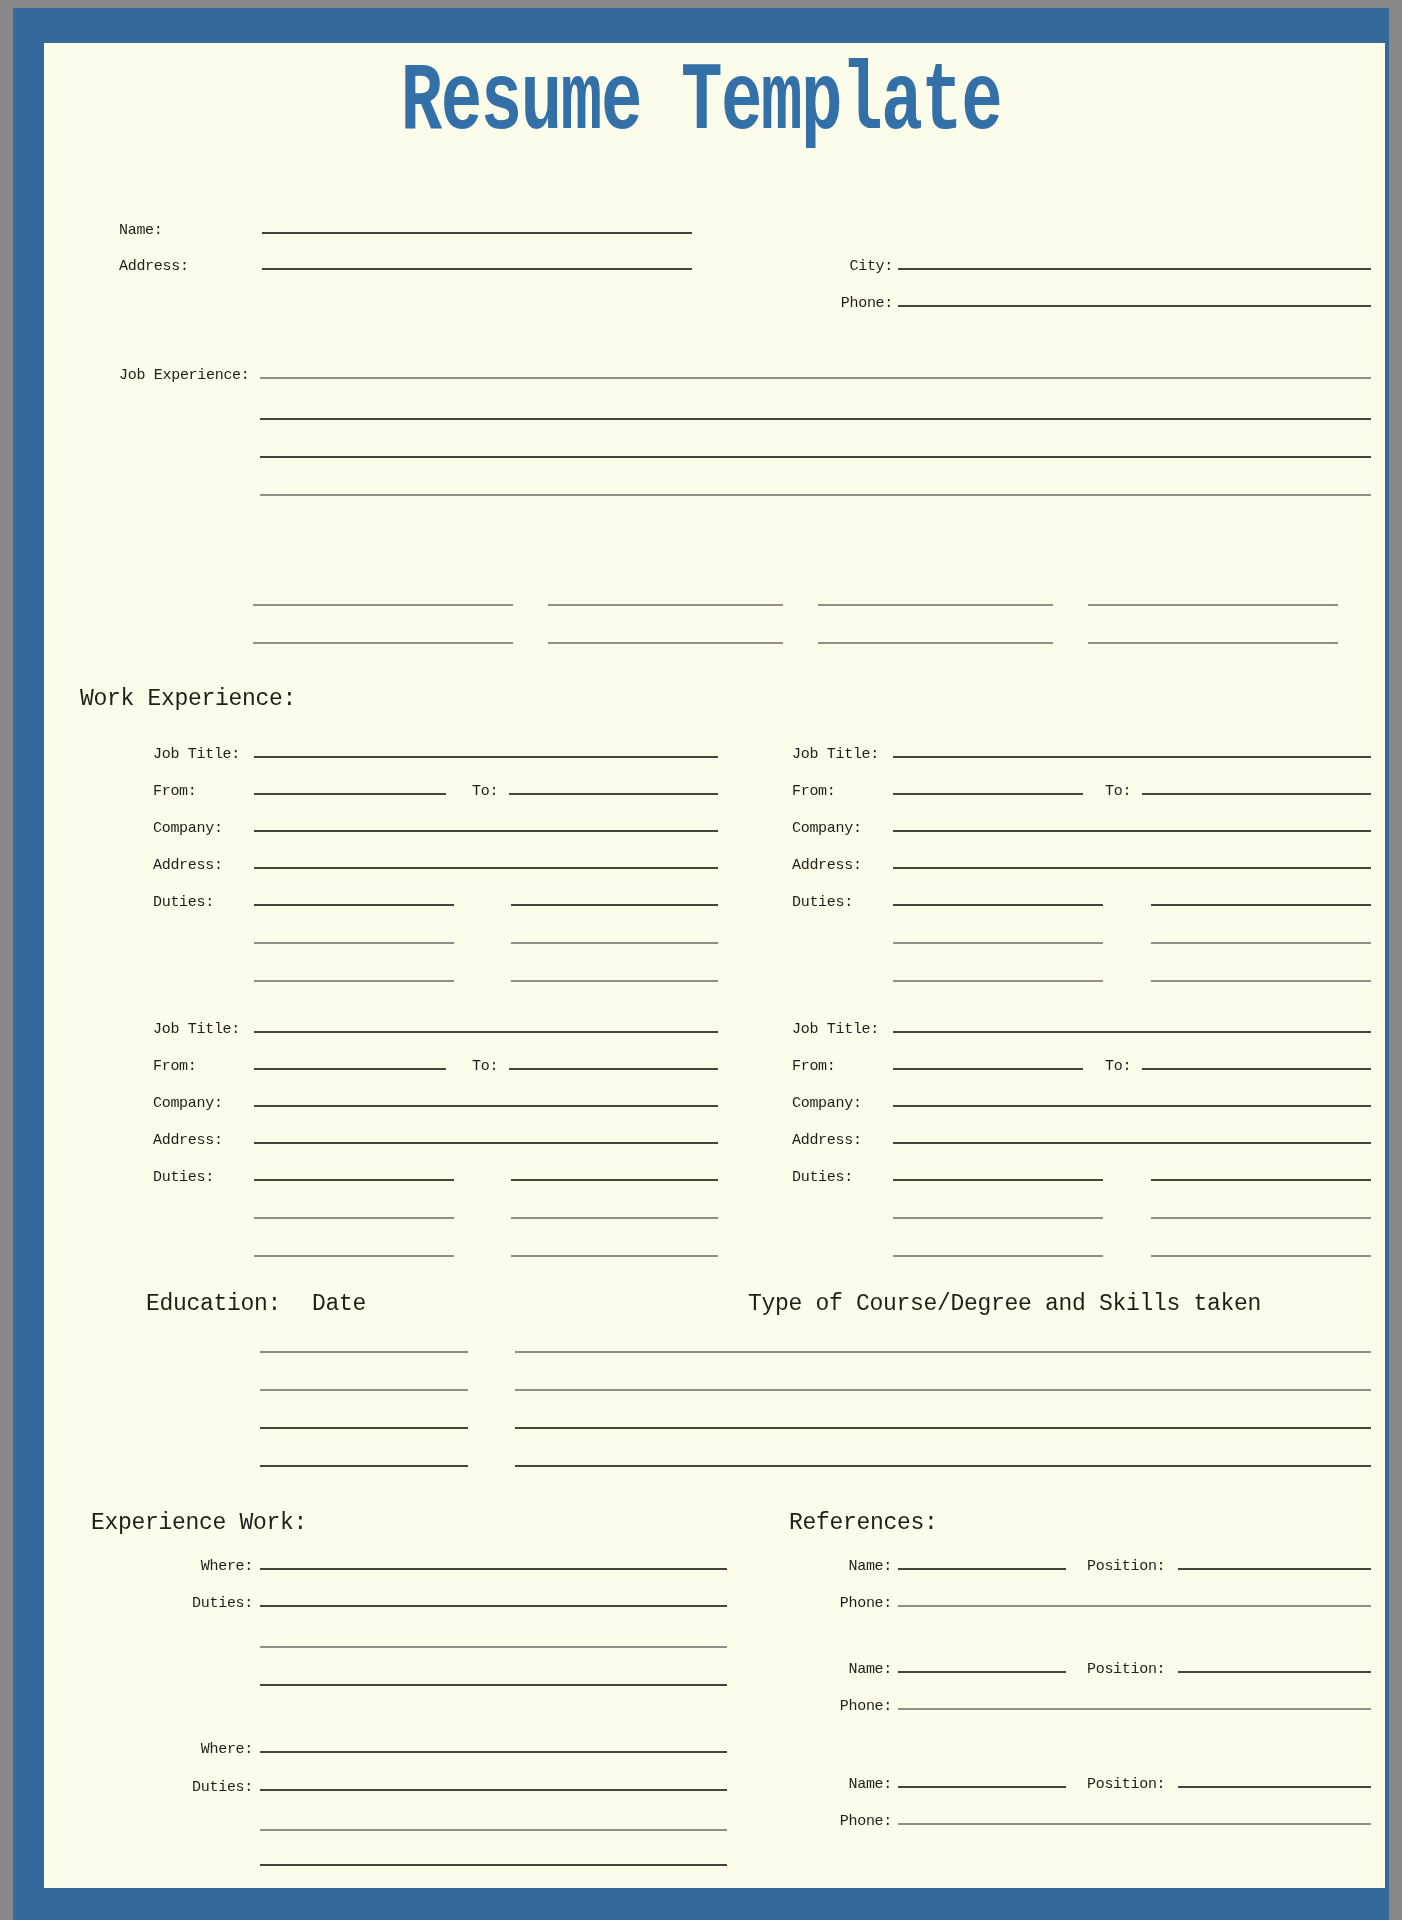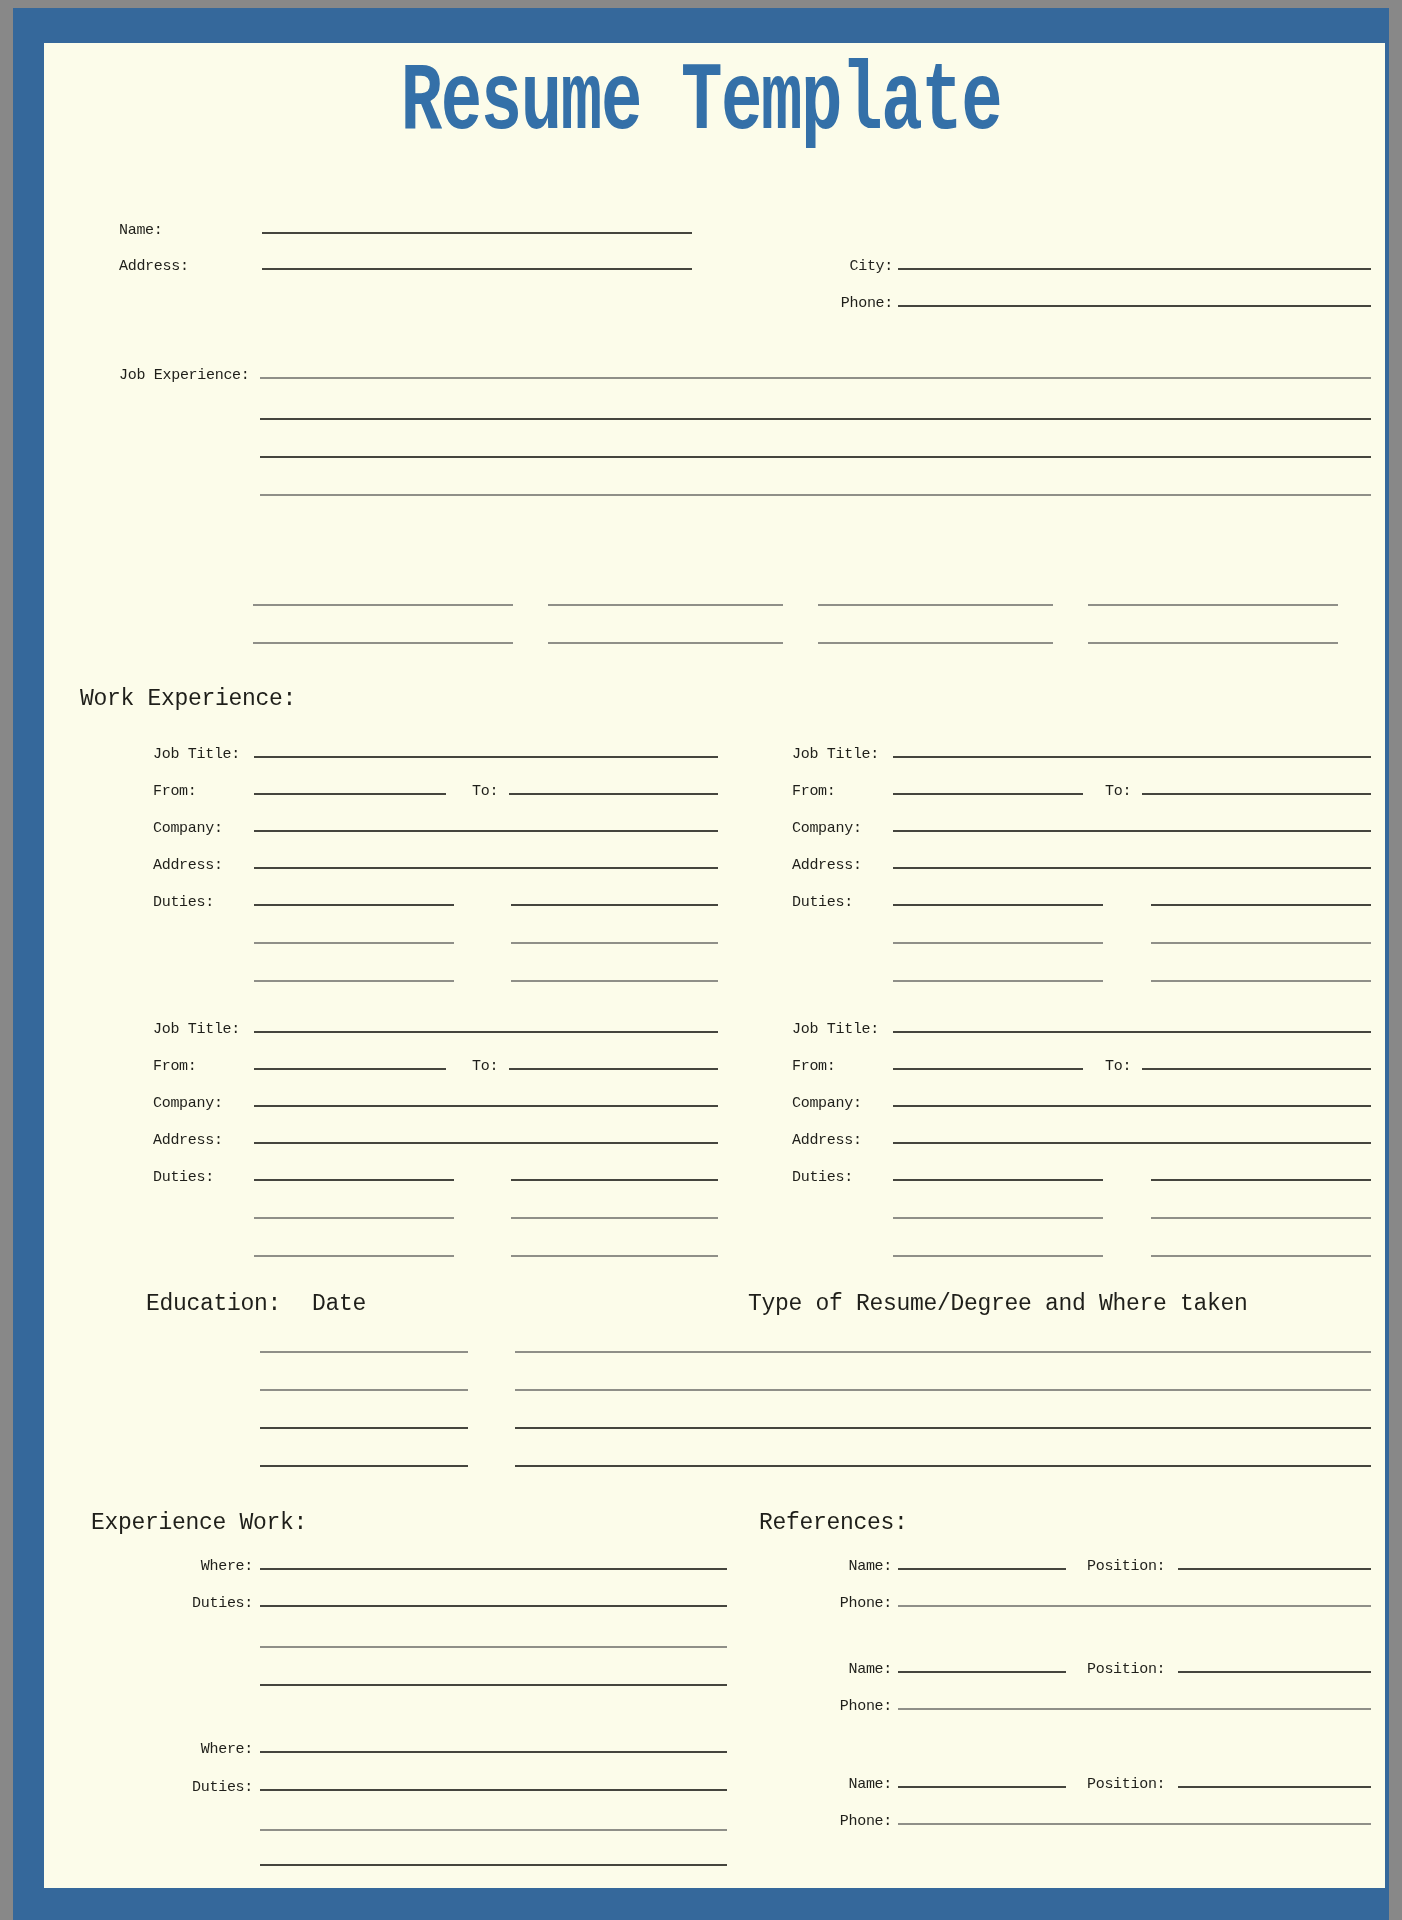--- a/index.html
+++ b/index.html
@@ -235,21 +235,21 @@
     <span class="ln gray" style="width:220px;"></span>
   </div>
   <div class="row" style="left:880px;top:1215px;">
     <span class="ln gray" style="width:210px;"></span>
     <span class="gap" style="width:48px;"></span>
     <span class="ln gray" style="width:220px;"></span>
   </div>
 
   <div class="hdr" style="left:133px;top:1285px;">Education:</div>
   <div class="hdr" style="left:299px;top:1285px;">Date</div>
-  <div class="hdr" style="left:735px;top:1285px;">Type of Resume/Degree and Where taken</div>
+  <div class="hdr" style="left:735px;top:1285px;">Type of Course/Degree and Skills taken</div>
 
   <div class="row" style="left:247px;top:1311px;">
     <span class="ln gray" style="width:208px;"></span>
     <span class="gap" style="width:47px;"></span>
     <span class="ln gray" style="width:856px;"></span>
   </div>
   <div class="row" style="left:247px;top:1349px;">
     <span class="ln gray" style="width:208px;"></span>
     <span class="gap" style="width:47px;"></span>
     <span class="ln gray" style="width:856px;"></span>
@@ -294,21 +294,21 @@
     <span class="gap" style="width:7px;"></span>
     <span class="ln" style="width:467px;"></span>
   </div>
   <div class="row" style="left:247px;top:1789px;">
     <span class="ln gray" style="width:467px;"></span>
   </div>
   <div class="row" style="left:247px;top:1824px;">
     <span class="ln" style="width:467px;"></span>
   </div>
 
-  <div class="hdr" style="left:746px;top:1504px;">References:</div>
+  <div class="hdr" style="left:776px;top:1504px;">References:</div>
 
   <div class="row" style="left:769px;top:1528px;">
     <span class="lbl r" style="width:110px;">Name:</span>
     <span class="gap" style="width:6px;"></span>
     <span class="ln" style="width:168px;"></span>
     <span class="gap" style="width:21px;"></span>
     <span class="lbl" style="width:85px;">Position:</span>
     <span class="gap" style="width:6px;"></span>
     <span class="ln" style="width:193px;"></span>
   </div>

